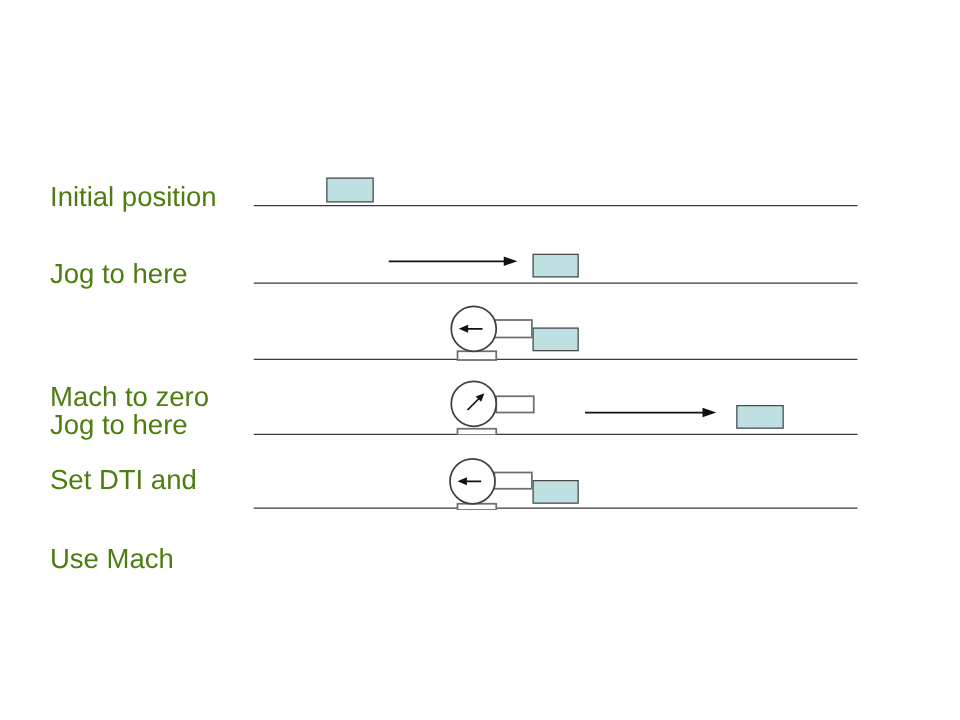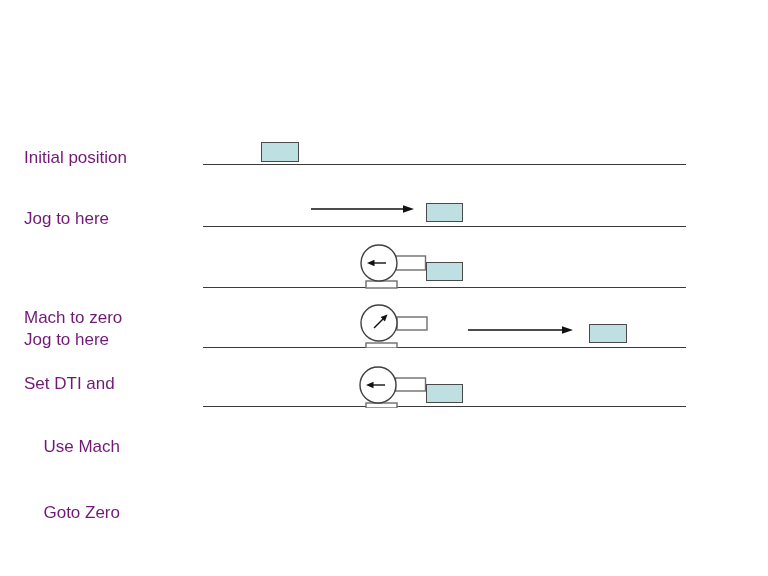--- a/index.html
+++ b/index.html
@@ -10,24 +10,24 @@
   }
   .slide {
     position: relative;
     width: 768px;
     height: 576px;
     background: #ffffff;
     overflow: hidden;
   }
   .row-label {
     position: absolute;
-    left: 24px;
-    font-size: 17px;
+    left: 40px;
+    font-size: 22px;
     line-height: 22px;
-    color: #701a75;
+    color: #4d7c0f;
     white-space: pre;
   }
   .row-label.two-line span { display: block; }
   .baseline {
     position: absolute;
     left: 203px;
     width: 483px;
     height: 0;
     border-top: 1.5px solid #3a3a3a;
   }
@@ -82,21 +82,20 @@
     <polygon points="30.5,10.5 23.6,13.1 27.9,17.4" fill="#111111"></polygon>
   </svg>
   <svg class="arrow-svg" style="left:465px; top:323px;" width="112" height="14">
     <line x1="3" y1="7" x2="98" y2="7" stroke="#111111" stroke-width="1.4"></line>
     <polygon points="108,7 97,3.2 97,10.8" fill="#111111"></polygon>
   </svg>
   <div class="block" style="left:589px; top:324px; width:38px;"></div>
 
   <div class="row-label two-line" style="top:392px; width:96px; text-align:right;">
     <span>Use Mach</span>
-    <span>Goto Zero</span>
   </div>
   <div class="baseline" style="top:406px;"></div>
   <svg class="dti-svg" style="left:357px; top:366px;" width="78" height="42">
     <rect x="9" y="37" width="31" height="5" fill="#ffffff" stroke="#6e6e6e" stroke-width="1.4"></rect>
     <rect x="38.5" y="12" width="30" height="13" fill="#ffffff" stroke="#6e6e6e" stroke-width="1.4"></rect>
     <circle cx="21" cy="19" r="18" fill="#ffffff" stroke="#404040" stroke-width="1.4"></circle>
     <line x1="28" y1="19" x2="16" y2="19" stroke="#111111" stroke-width="1.4"></line>
     <polygon points="9,19 16.5,15.8 16.5,22.2" fill="#111111"></polygon>
   </svg>
   <div class="block" style="left:426px; top:384px;"></div>

